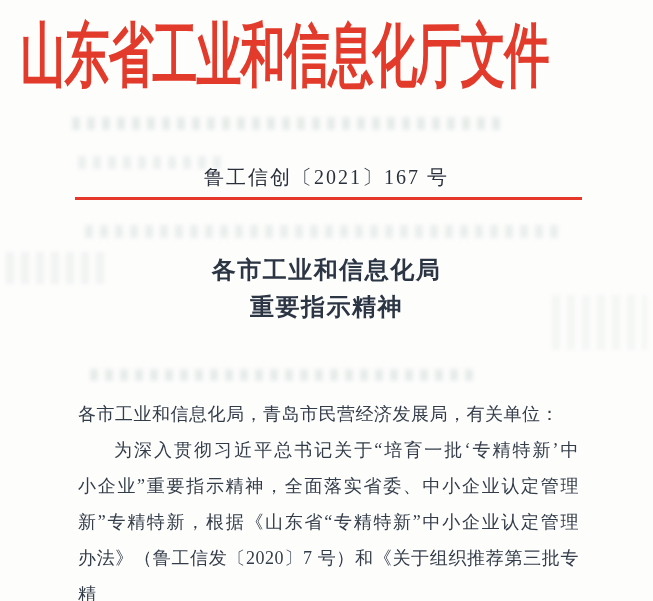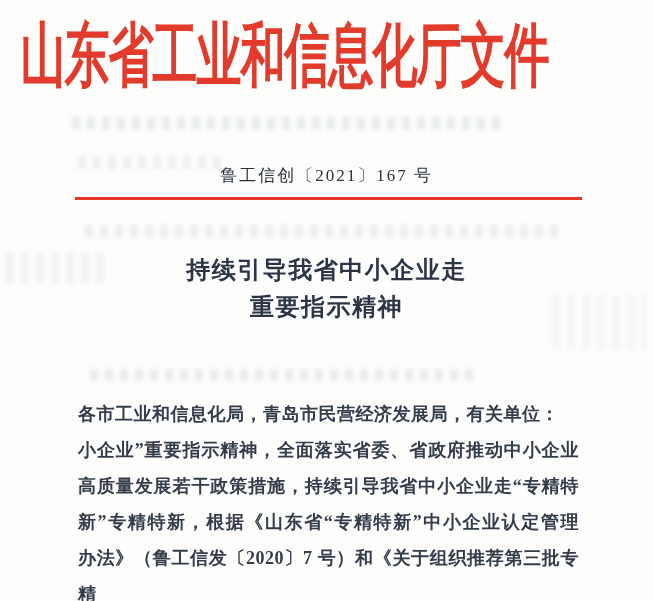--- a/index.html
+++ b/index.html
@@ -30,21 +30,21 @@
     letter-spacing: -1px;
     white-space: nowrap;
   }
 
   
   .doc-number {
     position: absolute;
     top: 164px; left: 0;
     width: 653px;
     text-align: center;
-    font-size: 17px;
+    font-size: 20px;
     letter-spacing: 2px;
     color: #2a313c;
   }
 
   
   .red-rule {
     position: absolute;
     top: 197px; left: 75px;
     width: 507px; height: 3px;
     background: var(--rule-red, #e6382a);
@@ -66,21 +66,21 @@
   
   .bodytext {
     position: absolute;
     top: 396px; left: 78px;
     width: 501px;
     font-size: 18px;
     line-height: 36px;
     color: var(--body-ink, #333c49);
     letter-spacing: 0.5px;
   }
-  .line { text-align: justify; font-weight: bold; }
+  .line { text-align: justify; }
   .line.j { text-align-last: justify; }
   .line.indent { text-indent: 2em; }
 
   
   .ghost {
     position: absolute;
     filter: blur(2px);
     opacity: 0.45;
     background: repeating-linear-gradient(90deg,
       rgba(140, 168, 158, 0.45) 0 8px,
@@ -108,25 +108,25 @@
 
   <div class="header">
     <span class="header-text">山东省工业和信息化厅文件</span>
   </div>
 
   <div class="doc-number">鲁工信创〔2021〕167 号</div>
 
   <div class="red-rule"></div>
 
   <div class="title">
-    <div class="title-line">持续引导我省中小企业走</div>
+    <div class="title-line">各市工业和信息化局</div>
     <div class="title-line">重要指示精神</div>
   </div>
 
   <div class="bodytext">
     <div class="line">各市工业和信息化局，青岛市民营经济发展局，有关单位：</div>
-    <div class="line j">小企业”重要指示精神，全面落实省委、省政府推动中小企业</div>
-    <div class="line j">高质量发展若干政策措施，持续引导我省中小企业走“专精特</div>
+    <div class="line j indent">为深入贯彻习近平总书记关于“培育一批‘专精特新’中</div>
+    <div class="line j">小企业”重要指示精神，全面落实省委、中小企业认定管理</div>
     <div class="line j">新”专精特新，根据《山东省“专精特新”中小企业认定管理</div>
     <div class="line j">办法》（鲁工信发〔2020〕7 号）和《关于组织推荐第三批专精</div>
   </div>
 
 </div>
 
 </body></html>

